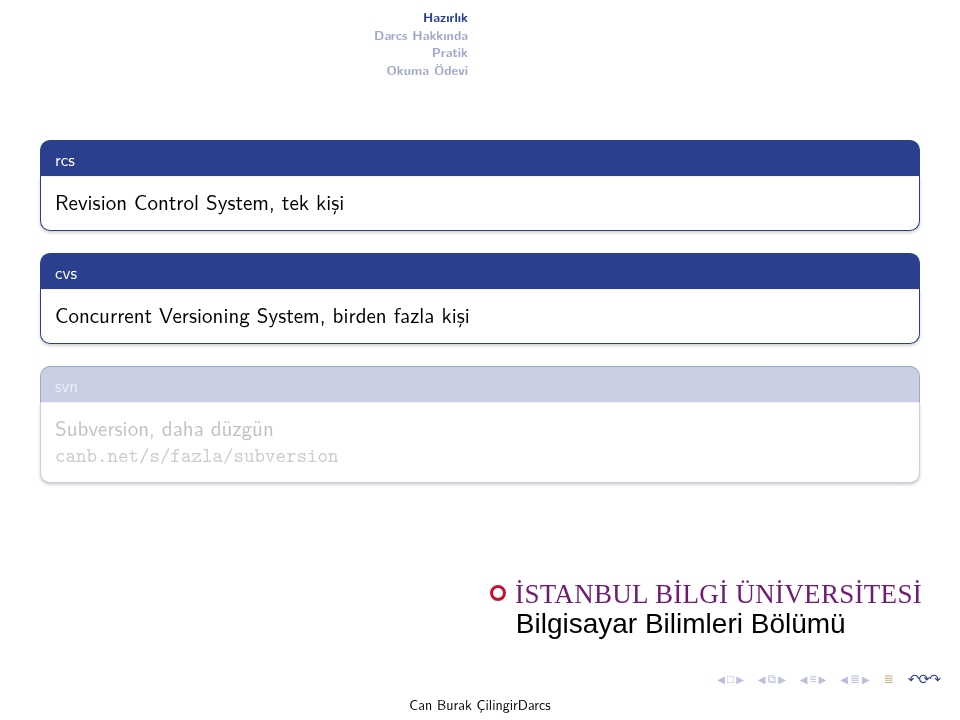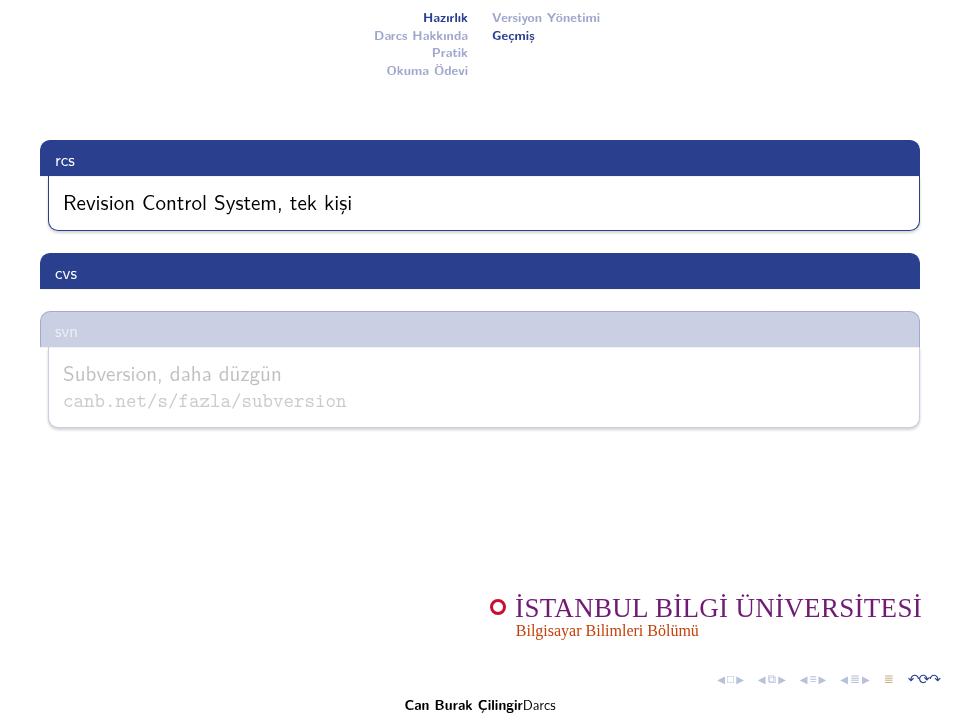--- a/index.html
+++ b/index.html
@@ -65,37 +65,36 @@
   .block-body {
     background: #fff;
     border: 1px solid #2b3f8f;
     border-top: none;
     border-bottom-left-radius: 10px;
     border-bottom-right-radius: 10px;
     padding: 10px 14px 14px 14px;
     font-size: 21px;
     color: #000;
     box-shadow: 0 2px 3px rgba(0,0,0,0.18);
-    margin-left: 8px;
   }
   .block.dim .block-title { background: rgba(43,63,143,0.25); border-color: rgba(43,63,143,0.25); color: rgba(255,255,255,0.65); }
   .block.dim .block-body { border-color: rgba(43,63,143,0.25); color: rgba(0,0,0,0.25); }
   .block.dim .tt { color: rgba(48,48,48,0.25); }
 
   .tt { font-family: "Latin Modern Mono", "Courier New", monospace; color: #303030; font-size: 20px; }
 
   
   .logo-box {
     position: absolute;
     right: 38px;
     bottom: 80px;
     text-align: left;
   }
   .uni-line1 { font-family: Georgia, "Times New Roman", serif; font-size: 27px; letter-spacing: 0.3px; color: #701a75; }
-  .uni-line2 { font-family: Liberation Serif, serif; font-size: 16px; color: #c2410c; margin-top: -2px; }
+  .uni-line2 { font-family: Liberation Sans, sans-serif; font-size: 28px; color: #000000; margin-top: -2px; }
   .dot {
     display:inline-block;
     width: 16px; height: 16px;
     border: 3px solid #c8102e;
     border-radius: 50%;
     background: #fff;
     vertical-align: 2px;
     margin-right: 4px;
   }
   .footer-nav-icons {
@@ -113,48 +112,45 @@
   .footer-center {
     position: absolute;
     bottom: 6px;
     left: 0;
     width: 100%;
     display: flex;
     justify-content: center;
     font-size: 14px;
     color: #000;
   }
-  .footer-author { font-weight: bold; }
+  .footer-author { font-weight: normal; }
 
 </style>
 </head>
 <body>
 
 <div class="header">
   <div class="header-left">
     <span class="row nav-section">Hazırlık</span>
     <span class="row nav-section dim">Darcs Hakkında</span>
     <span class="row nav-section dim">Pratik</span>
     <span class="row nav-section dim">Okuma Ödevi</span>
   </div>
-  <div class="header-right">
-    <span class="row nav-sub">Versiyon Yönetimi</span>
-    <span class="row nav-sub active">Geçmiş</span>
-  </div>
 </div>
 
 <div class="content">
 
   <div class="block">
     <div class="block-title">rcs</div>
     <div class="block-body">Revision Control System, tek kişi</div>
   </div>
 
   <div class="block">
     <div class="block-title">cvs</div>
+    <div class="block-body">Concurrent Versioning System, birden fazla kişi</div>
   </div>
 
   <div class="block dim">
     <div class="block-title">svn</div>
     <div class="block-body">
       <div>Subversion, daha düzgün</div>
       <div class="tt">canb.net/s/fazla/subversion</div>
     </div>
   </div>
 

